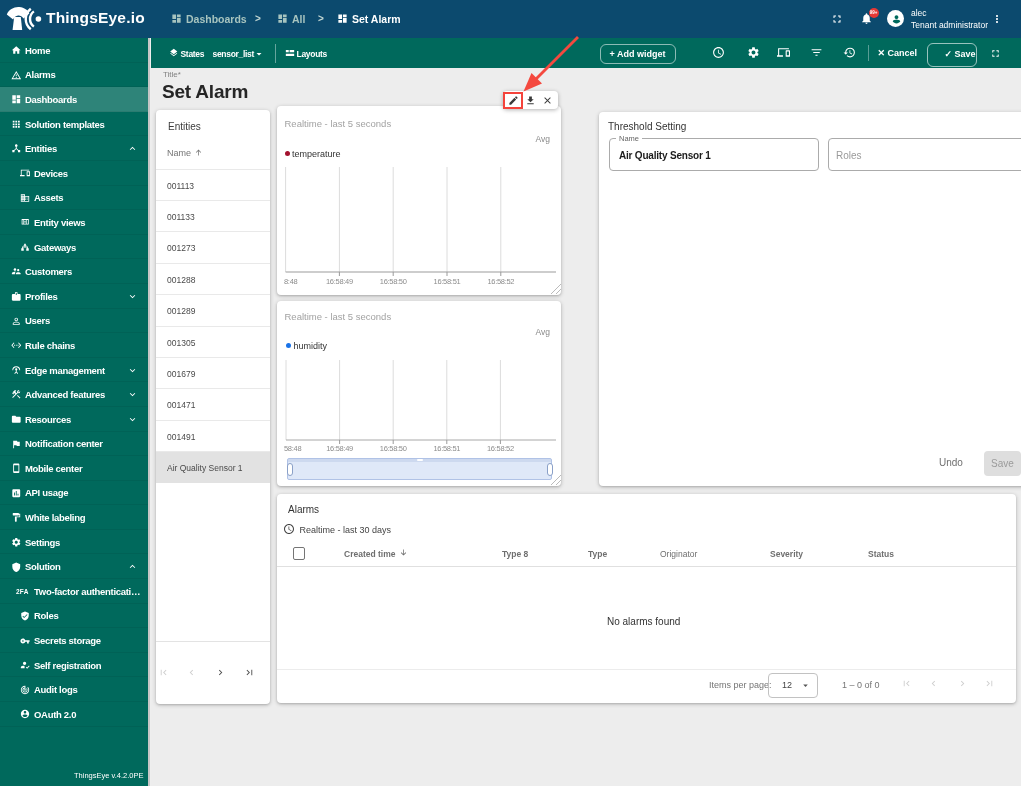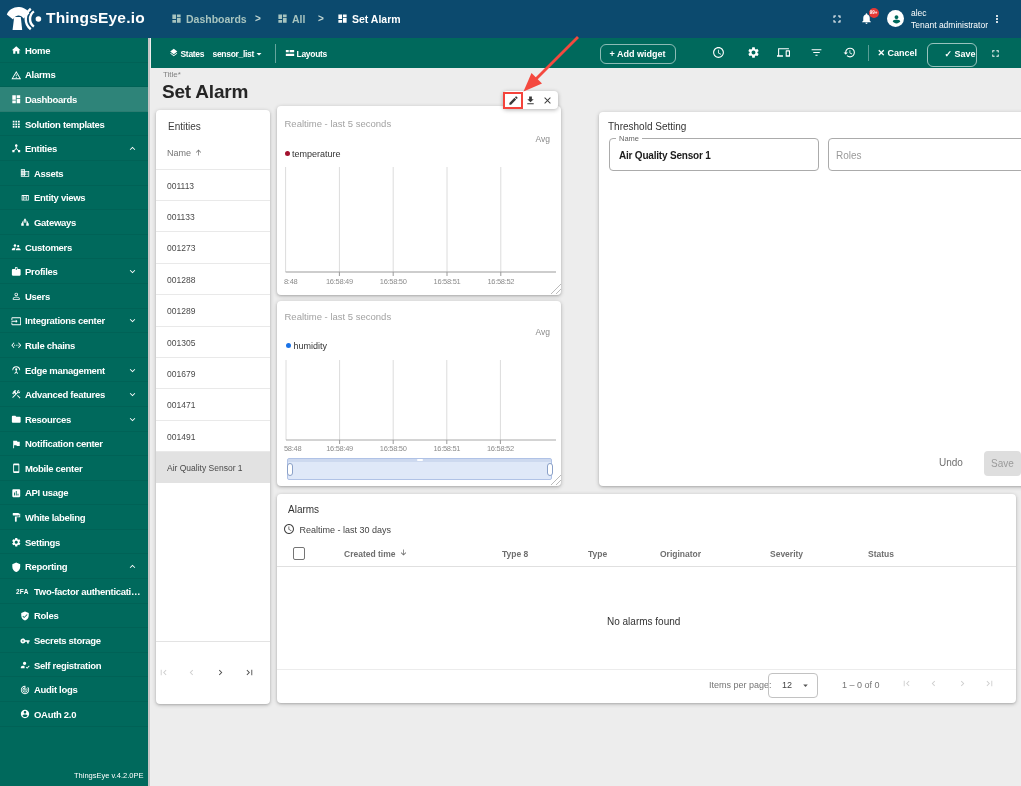--- a/index.html
+++ b/index.html
@@ -245,20 +245,26 @@
       <svg>
         <use href="#i-hub"></use>
       </svg>
       <span>Entities</span>
       <svg class="chev" viewBox="0 0 24 24">
         <use href="#i-up"></use>
       </svg>
     </div>
     <div class="mi sub">
       <svg>
+        <use href="#i-dev"></use>
+      </svg>
+      <span>Devices</span>
+    </div>
+    <div class="mi sub">
+      <svg>
         <use href="#i-dom"></use>
       </svg>
       <span>Assets</span>
     </div>
     <div class="mi sub">
       <svg>
         <use href="#i-quilt"></use>
       </svg>
       <span>Entity views</span>
     </div>
@@ -284,29 +290,20 @@
       </svg>
     </div>
     <div class="mi">
       <svg>
         <use href="#i-user"></use>
       </svg>
       <span>Users</span>
     </div>
     <div class="mi">
       <svg>
-        <use href="#i-input"></use>
-      </svg>
-      <span>Integrations center</span>
-      <svg class="chev" viewBox="0 0 24 24">
-        <use href="#i-down"></use>
-      </svg>
-    </div>
-    <div class="mi">
-      <svg>
         <use href="#i-eth"></use>
       </svg>
       <span>Rule chains</span>
     </div>
     <div class="mi">
       <svg>
         <use href="#i-ant"></use>
       </svg>
       <span>Edge management</span>
       <svg class="chev" viewBox="0 0 24 24">
@@ -358,21 +355,21 @@
     <div class="mi">
       <svg>
         <use href="#i-gear"></use>
       </svg>
       <span>Settings</span>
     </div>
     <div class="mi">
       <svg>
         <use href="#i-shield"></use>
       </svg>
-      <span>Reporting</span>
+      <span>Solution</span>
       <svg class="chev" viewBox="0 0 24 24">
         <use href="#i-up"></use>
       </svg>
     </div>
     <div class="mi sub">
       <span style="left:16px;font-size:6.5px;letter-spacing:.2px">2FA</span>
       <span>Two-factor authenticati…</span>
     </div>
     <div class="mi sub">
       <svg>
@@ -594,21 +591,21 @@
       <use href="#i-clock2"></use>
     </svg>
   <div style="position:absolute;left:22.5px;top:30.5px;font-size:9px;color:#444">Realtime - last 30 days</div>
   <div style="position:absolute;left:15.5px;top:53px;width:12.5px;height:12.5px;border:1.5px solid #757575;border-radius:2px"></div>
   <div style="position:absolute;left:67px;top:54.5px;font-size:8.5px;color:#6f6f6f;font-weight:bold">Created time</div>
   <svg class="ic" style="position:absolute;left:122px;top:53.5px;fill:#6f6f6f" width="9" height="9" viewBox="0 0 24 24">
       <path d="M13 4v12.17l4.59-4.58L19 13l-7 7-7-7 1.41-1.41L11 16.17V4h2z"></path>
     </svg>
   <div style="position:absolute;left:225px;top:54.5px;font-size:8.5px;color:#6f6f6f;font-weight:bold">Type 8</div>
   <div style="position:absolute;left:311px;top:54.5px;font-size:8.5px;color:#6f6f6f;font-weight:bold">Type</div>
-  <div style="position:absolute;left:383px;top:54.5px;font-size:8.5px;color:#6f6f6f;font-weight:bold">Originator</div>
+  <div style="position:absolute;left:383px;top:54.5px;font-size:8.5px;color:#6f6f6f;font-weight:normal">Originator</div>
   <div style="position:absolute;left:493px;top:54.5px;font-size:8.5px;color:#6f6f6f;font-weight:bold">Severity</div>
   <div style="position:absolute;left:591px;top:54.5px;font-size:8.5px;color:#6f6f6f;font-weight:bold">Status</div>
   <div style="position:absolute;left:0;right:0;top:72px;height:1px;background:#e0e0e0"></div>
   <div style="position:absolute;left:330px;top:122px;font-size:10px;color:#333">No alarms found</div>
   <div style="position:absolute;left:0;right:0;top:174.5px;height:1px;background:#ececec"></div>
   <div style="position:absolute;left:432px;top:186px;font-size:9px;color:#757575">Items per page:</div>
   <div style="position:absolute;left:491px;top:179px;width:50px;height:25px;border:1px solid #c2c2c2;border-radius:4px"></div>
   <div style="position:absolute;left:505px;top:186px;font-size:9px;color:#444">12</div>
   <svg class="ic" style="position:absolute;left:523px;top:186px;fill:#555" width="11" height="11">
       <use href="#i-drop"></use>

